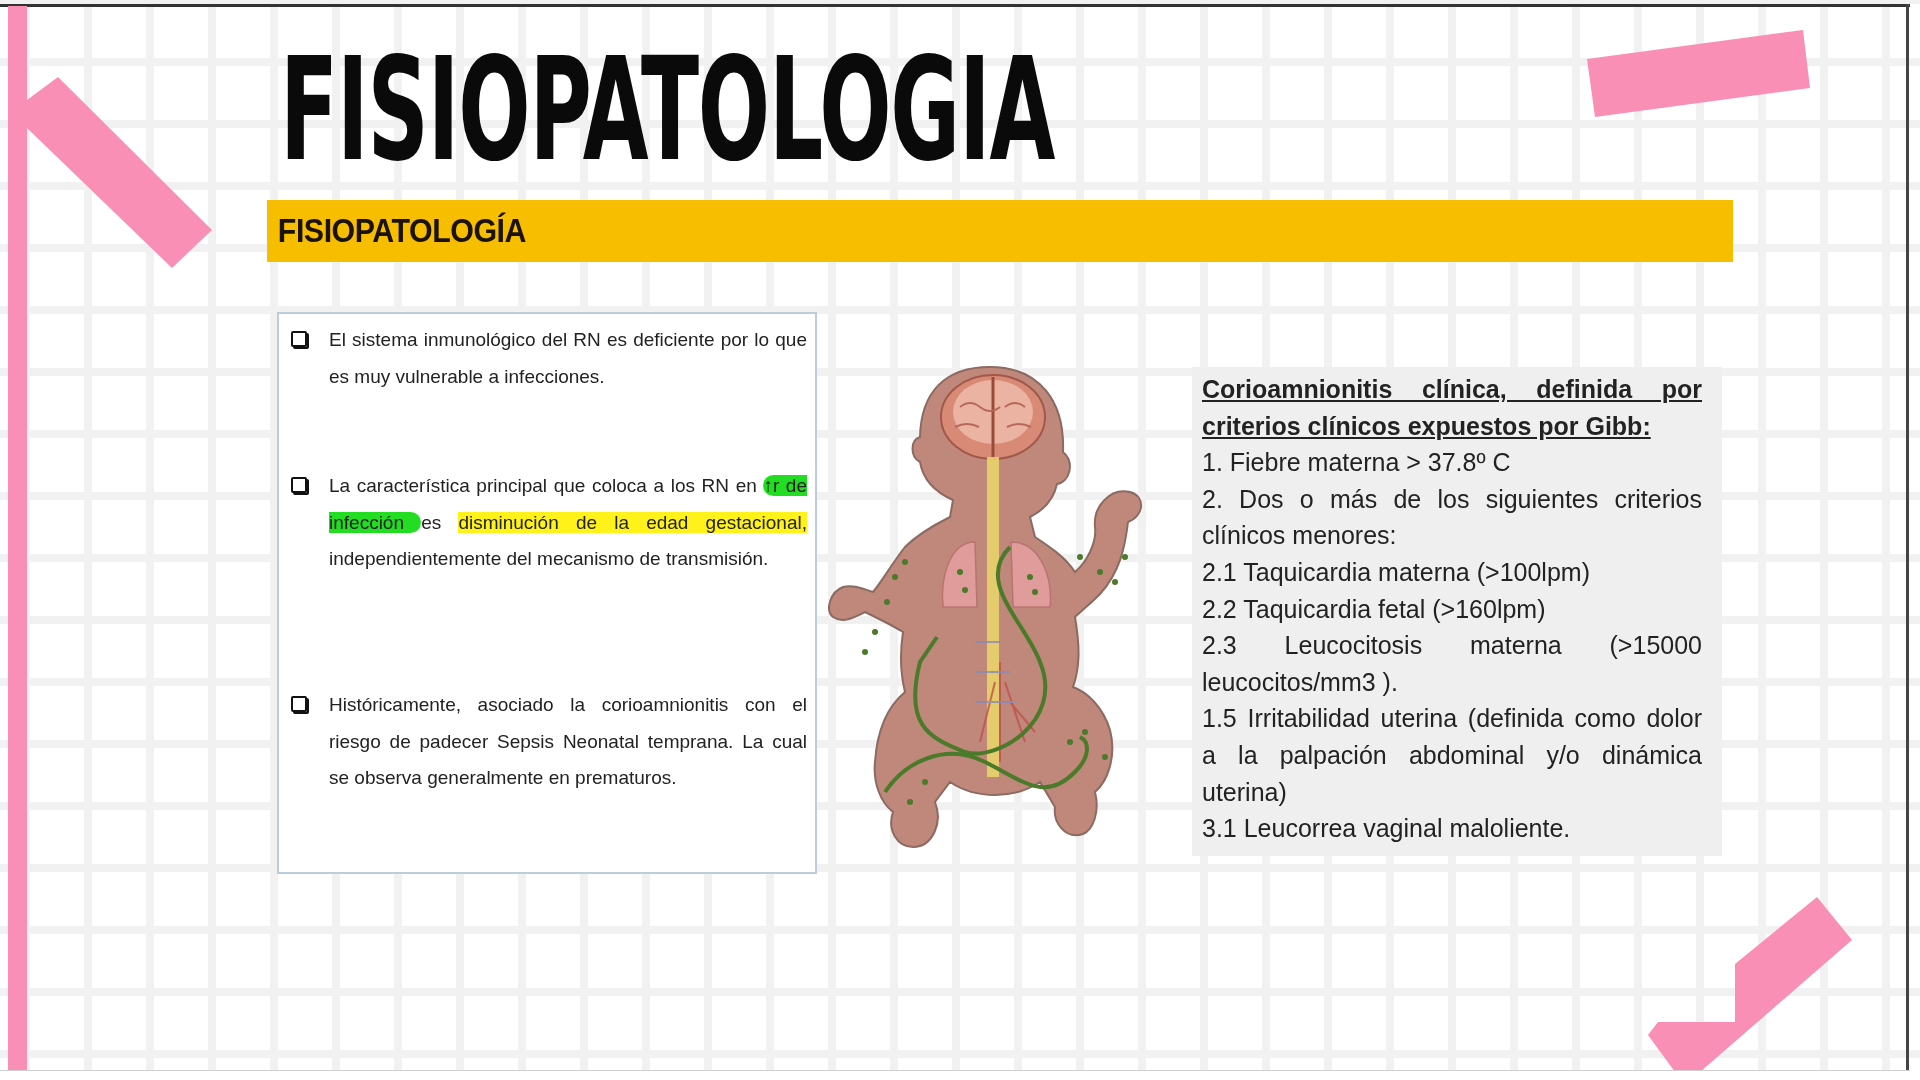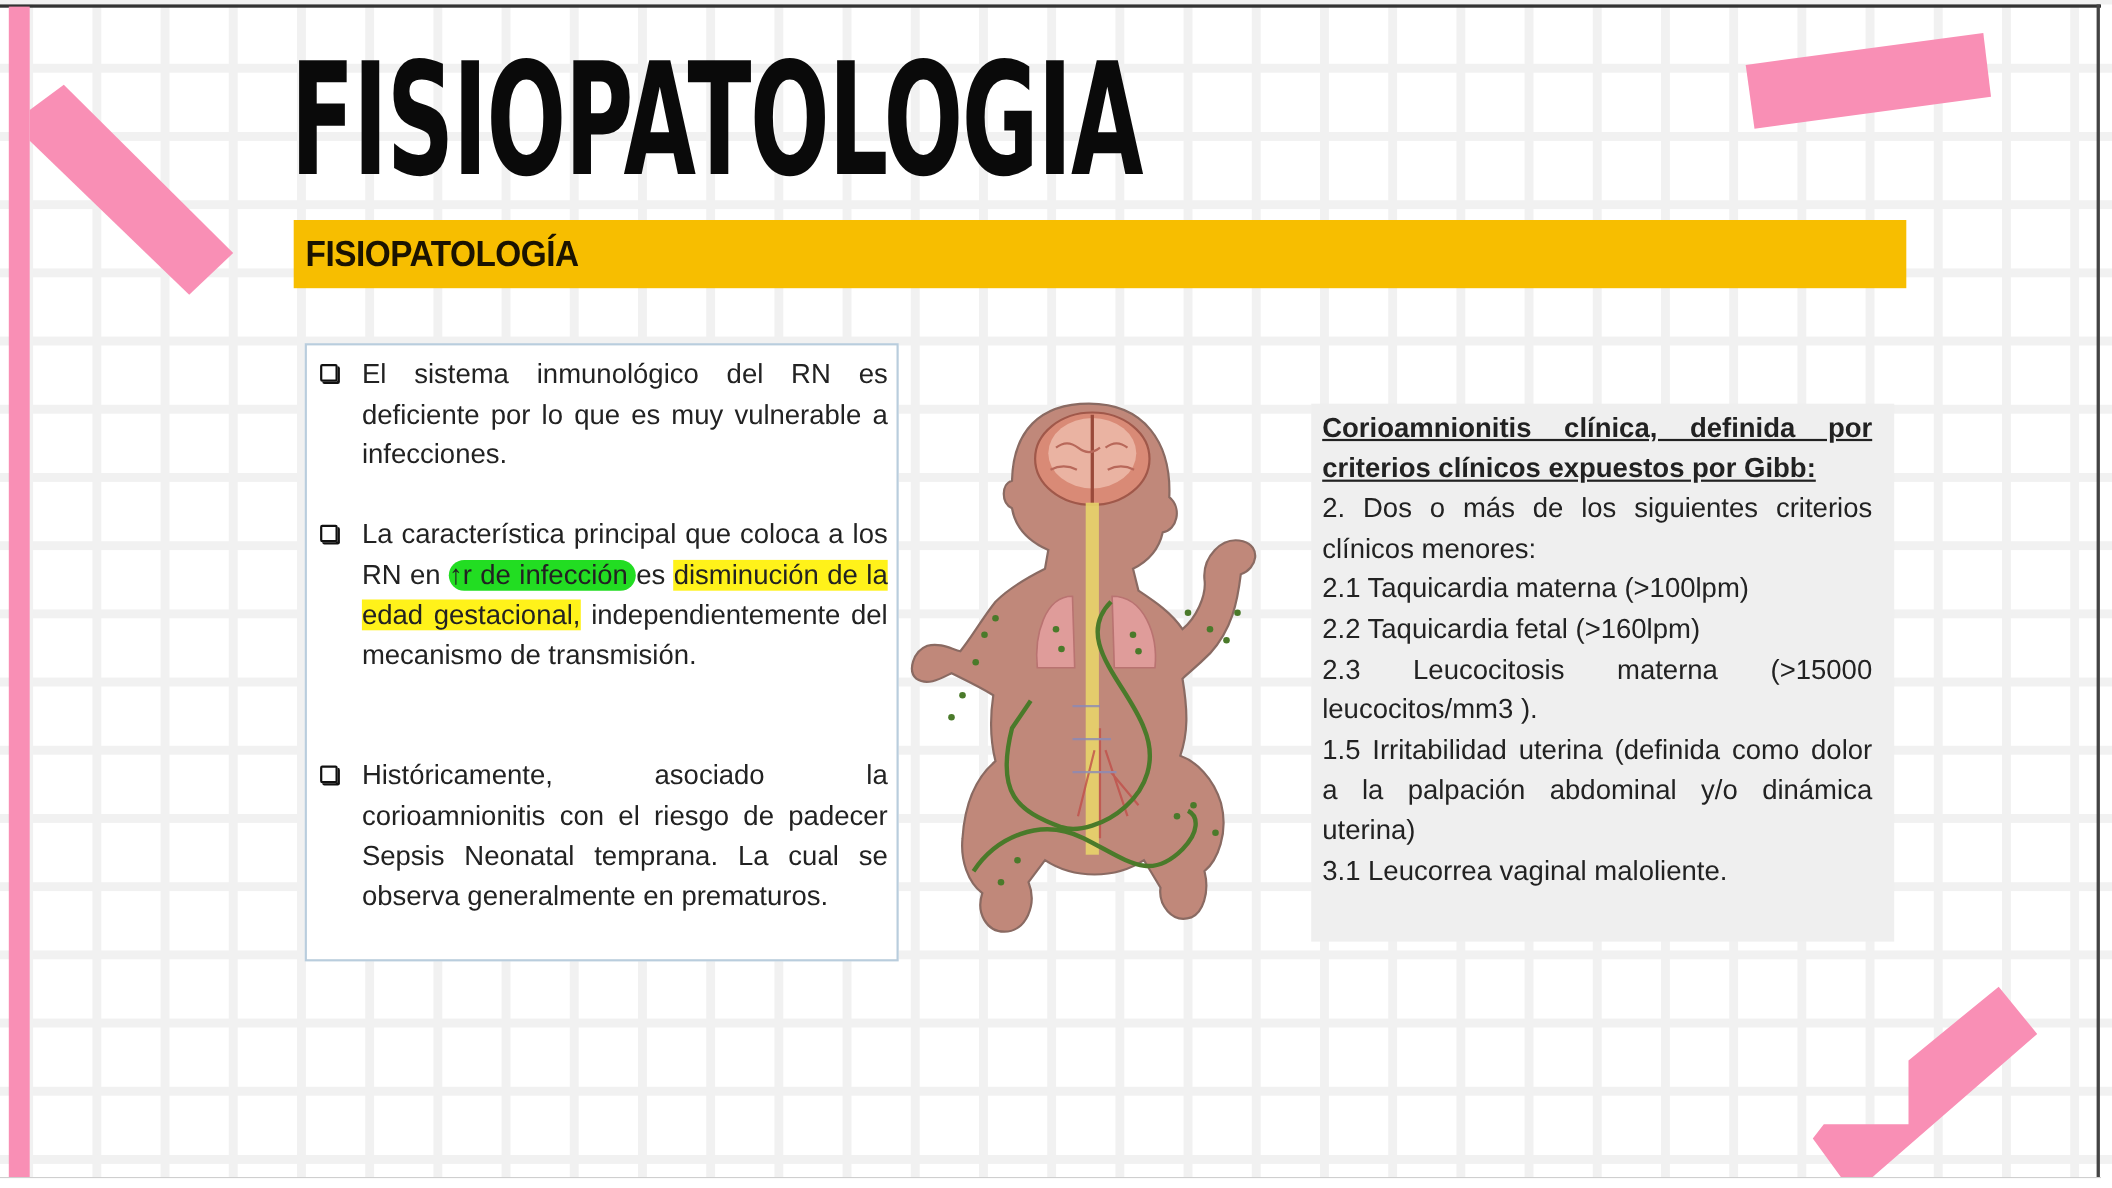--- a/index.html
+++ b/index.html
@@ -14,21 +14,21 @@
     background-image:
       linear-gradient(to right, #f1f1f1 0 8px, transparent 8px),
       linear-gradient(to bottom, #f1f1f1 0 8px, transparent 8px);
     background-size: 62px 62px, 62px 62px;
     background-position: 22px 0, 0 -4px;
   }
   .frame-top { position:absolute; left:0; top:4px; width:1910px; height:3px; background:#333; }
   .frame-right { position:absolute; left:1906px; top:4px; width:3px; height:1070px; background:#444; }
   .frame-bottom { position:absolute; left:0; top:1070px; width:1910px; height:10px; background:#ffffff; border-top:1px solid #cfcfcf; }
   .pink-bar { position:absolute; left:8px; top:6px; width:19px; height:1064px; background:#f98fb5; }
-  .title-wrap { position:absolute; left:264px; top:40px; width:900px; height:140px; }
+  .title-wrap { position:absolute; left:280px; top:40px; width:900px; height:140px; }
   .title {
     position:absolute; left:0; top:0;
     font-family:"DejaVu Sans", sans-serif; font-weight:bold;
     font-size:142px; line-height:140px; letter-spacing:-2px;
     color:#0a0a0a; transform-origin:0 0; transform: scaleX(0.6);
     white-space:nowrap;
   }
   .yellow-bar {
     position:absolute; left:267px; top:200px; width:1466px; height:62px;
     background:#f7be00; display:flex; align-items:center; 
@@ -41,21 +41,21 @@
     position:absolute; left:277px; top:312px; width:540px; height:562px;
     border:2px solid #b9cddd; background:#ffffff; box-sizing:border-box;
   }
   .bullet { position:absolute; left:0; width:100%; }
   .bullet .box-icon {
     position:absolute; left:12px; top:9px; width:16px; height:16px;
     border:2px solid #111; border-radius:2px; box-shadow:2px 2px 0 #111; box-sizing:border-box;
   }
   .bullet .txt {
     position:absolute; left:50px; width:478px;
-    font-family:"Liberation Sans", sans-serif; font-size:25px; line-height:36.6px;
+    font-family:"Liberation Sans", sans-serif; font-size:19px; line-height:36.6px;
     color:#222; text-align:justify; text-align-last:left;
   }
   .hl-green { background:#22dd22;border-radius:14px; }
   .hl-yellow { background:#fff21a; }
   .right-box {
     position:absolute; left:1192px; top:347px; width:530px; height:489px;
     background:#efefef;
     margin-top:20px;
   }
   .right-box .inner {
@@ -147,20 +147,21 @@
         <circle cx="260" cy="370" r="3"></circle>
       <circle cx="100" cy="420" r="3"></circle>
         <circle cx="85" cy="440" r="3"></circle>
         <circle cx="280" cy="395" r="3"></circle>
     </g>
   </svg>
 
   <div class="right-box">
     <div class="inner">
       <div class="heading">Corioamnionitis clínica, definida por criterios clínicos expuestos por Gibb:</div>
+      <div class="line">1. Fiebre materna &gt; 37.8º C</div>
       <div class="line">2. Dos o más de los siguientes criterios clínicos menores:</div>
       <div class="line">2.1 Taquicardia materna (&gt;100lpm)</div>
       <div class="line">2.2 Taquicardia fetal (&gt;160lpm)</div>
       <div class="line">2.3 Leucocitosis materna (&gt;15000 leucocitos/mm3 ).</div>
       <div class="line">1.5 Irritabilidad uterina (definida como dolor a la palpación abdominal y/o dinámica uterina)</div>
       <div class="line">3.1 Leucorrea vaginal maloliente.</div>
     </div>
   </div>
 
   <div class="frame-bottom"></div>

